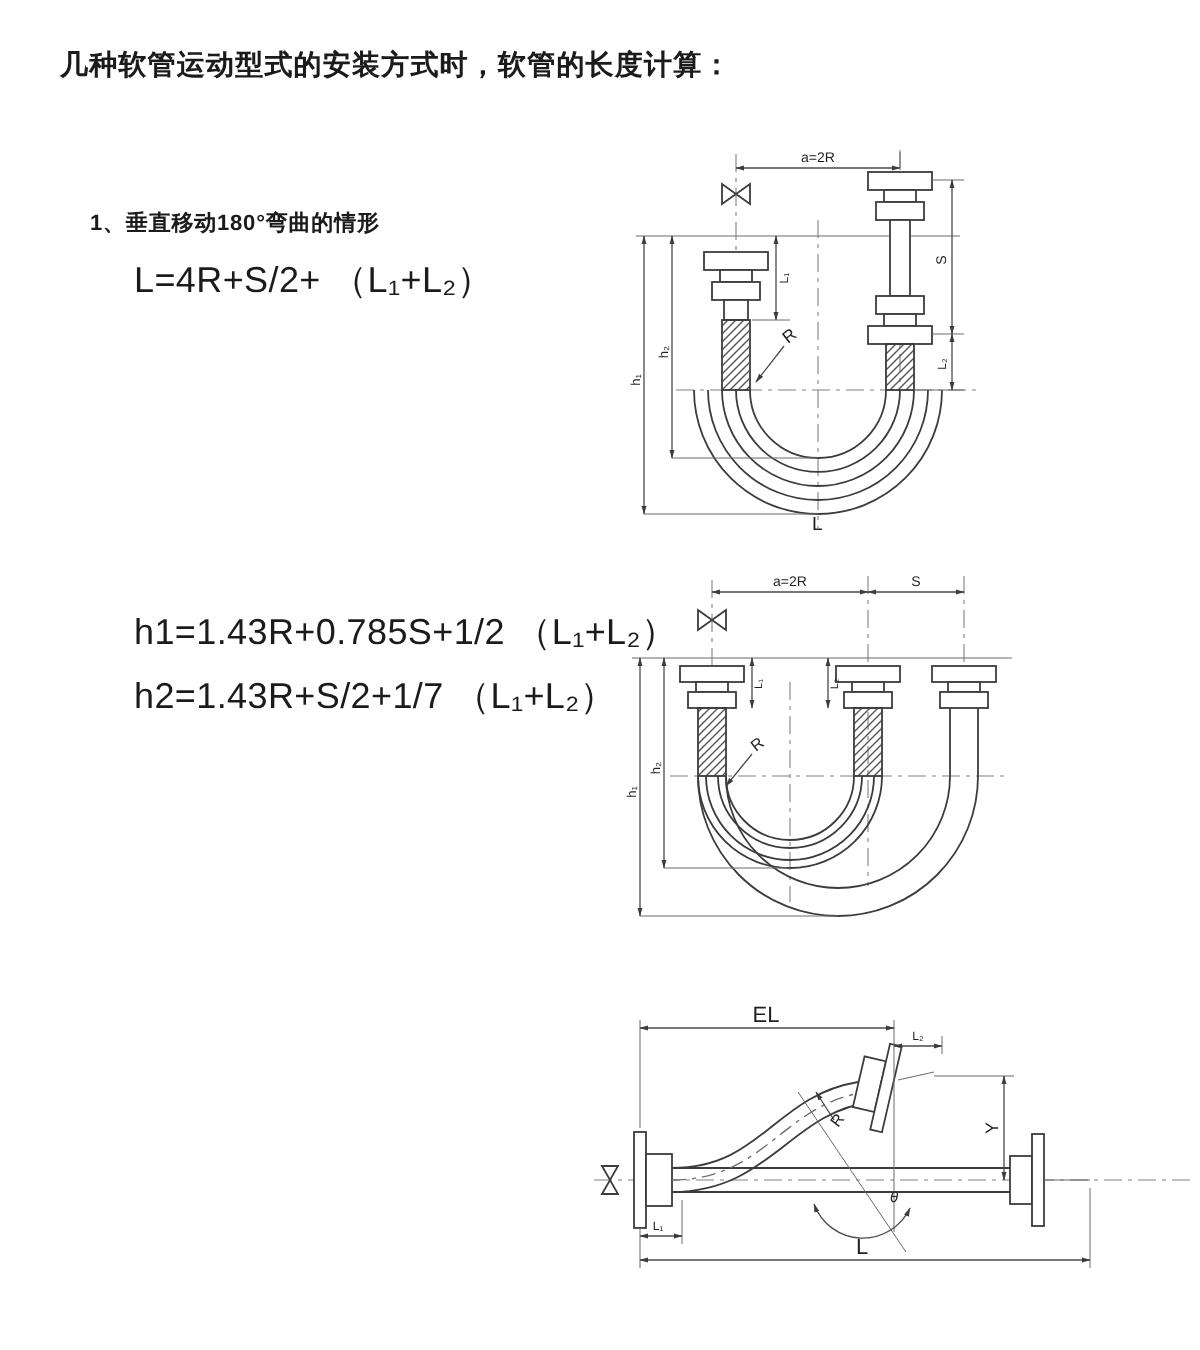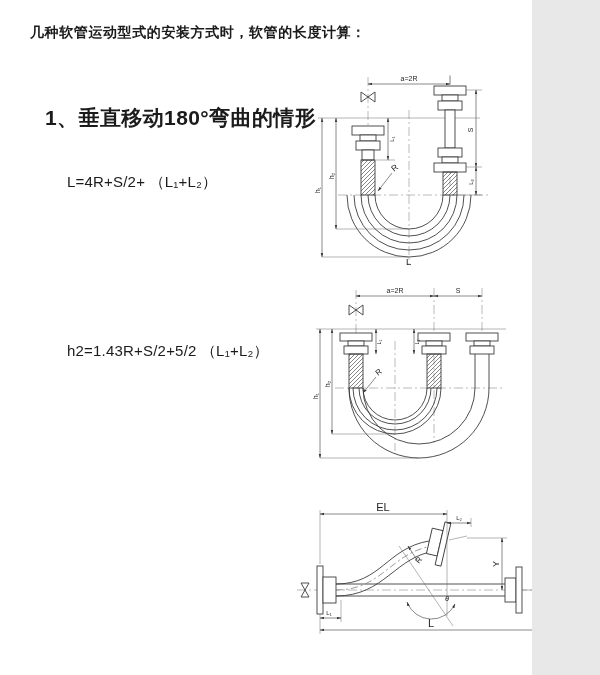--- a/index.html
+++ b/index.html
@@ -1,28 +1,28 @@
 <!DOCTYPE html>
 <html><head>
 <meta charset="utf-8">
 <style>
   html,body{margin:0;padding:0;background:#e8e8e8;}
   .page{
-    position:relative;width:532px;height:675px;background:#ffffff;overflow:hidden;
+    position:relative;width:600px;height:675px;background:#ffffff;overflow:hidden;
     font-family:"Liberation Sans","DejaVu Sans",sans-serif;color:#1b1b1b;
   }
   .doc-title{
     position:absolute;left:30px;top:24px;font-size:14px;font-weight:bold;
     letter-spacing:.6px;white-space:nowrap;
   }
   .section{position:absolute;left:45px;}
   .sec1{top:104px}.sec2{top:301px}.sec3{top:516px}
-  .sec-heading{font-size:21px;font-weight:bold;letter-spacing:.4px;margin:0 0 6px 0;white-space:nowrap;}
+  .sec-heading{font-size:11px;font-weight:bold;letter-spacing:.4px;margin:0 0 6px 0;white-space:nowrap;}
   .formula-list{margin:0 0 0 22px;}
-  .formula{font-size:15px;line-height:31.5px;white-space:nowrap;letter-spacing:.2px;margin-top:34px;}
+  .formula{font-size:18px;line-height:31.5px;white-space:nowrap;letter-spacing:.2px;}
   .diagram{position:absolute;}
   .d1{left:310px;top:70px}.d2{left:310px;top:283px}.d3{left:295px;top:498px}
   
   .pln{stroke:#3c3c3c;stroke-width:.9;fill:none}           
   .fil{stroke:#3c3c3c;stroke-width:.9;fill:#ffffff}        
   .dln{stroke:#4a4a4a;stroke-width:.65;fill:none}          
   .tln{stroke:#6a6a6a;stroke-width:.5;fill:none}           
   .cln{stroke:#808080;stroke-width:.55;fill:none;stroke-dasharray:9 3 2 3} 
   .hcd{stroke:#707070;stroke-width:.7;fill:none;stroke-dasharray:7 3 2 3}
   .dtx{font-family:"Liberation Sans",sans-serif;fill:#1f1f1f}
@@ -36,21 +36,22 @@
 
   <div class="section sec1">
     <div class="sec-heading">1、垂直移动180°弯曲的情形</div>
     <div class="formula-list">
       <div class="formula">L=4R+S/2+ （L₁+L₂）</div>
     </div>
   </div>
 
   <div class="section sec2">
     <div class="formula-list">
-      <div class="formula">h2=1.43R+S/2+5/2 （L₁+L₂）</div>
+      <div class="formula">h1=1.43R+0.785S+1/2 （L₁+L₂）</div>
+      <div class="formula">h2=1.43R+S/2+1/7 （L₁+L₂）</div>
     </div>
   </div>
 
 
   <svg class="diagram d1" width="290" height="200" viewBox="0 0 290 200">
     <defs>
       <marker id="ar1" markerWidth="8" markerHeight="6" refX="6.5" refY="2" orient="auto-start-reverse">
         <path d="M0,0 L7,2 L0,4 Z" fill="#3c3c3c"></path>
       </marker>
       <pattern id="h1p" patternUnits="userSpaceOnUse" width="4" height="4">

